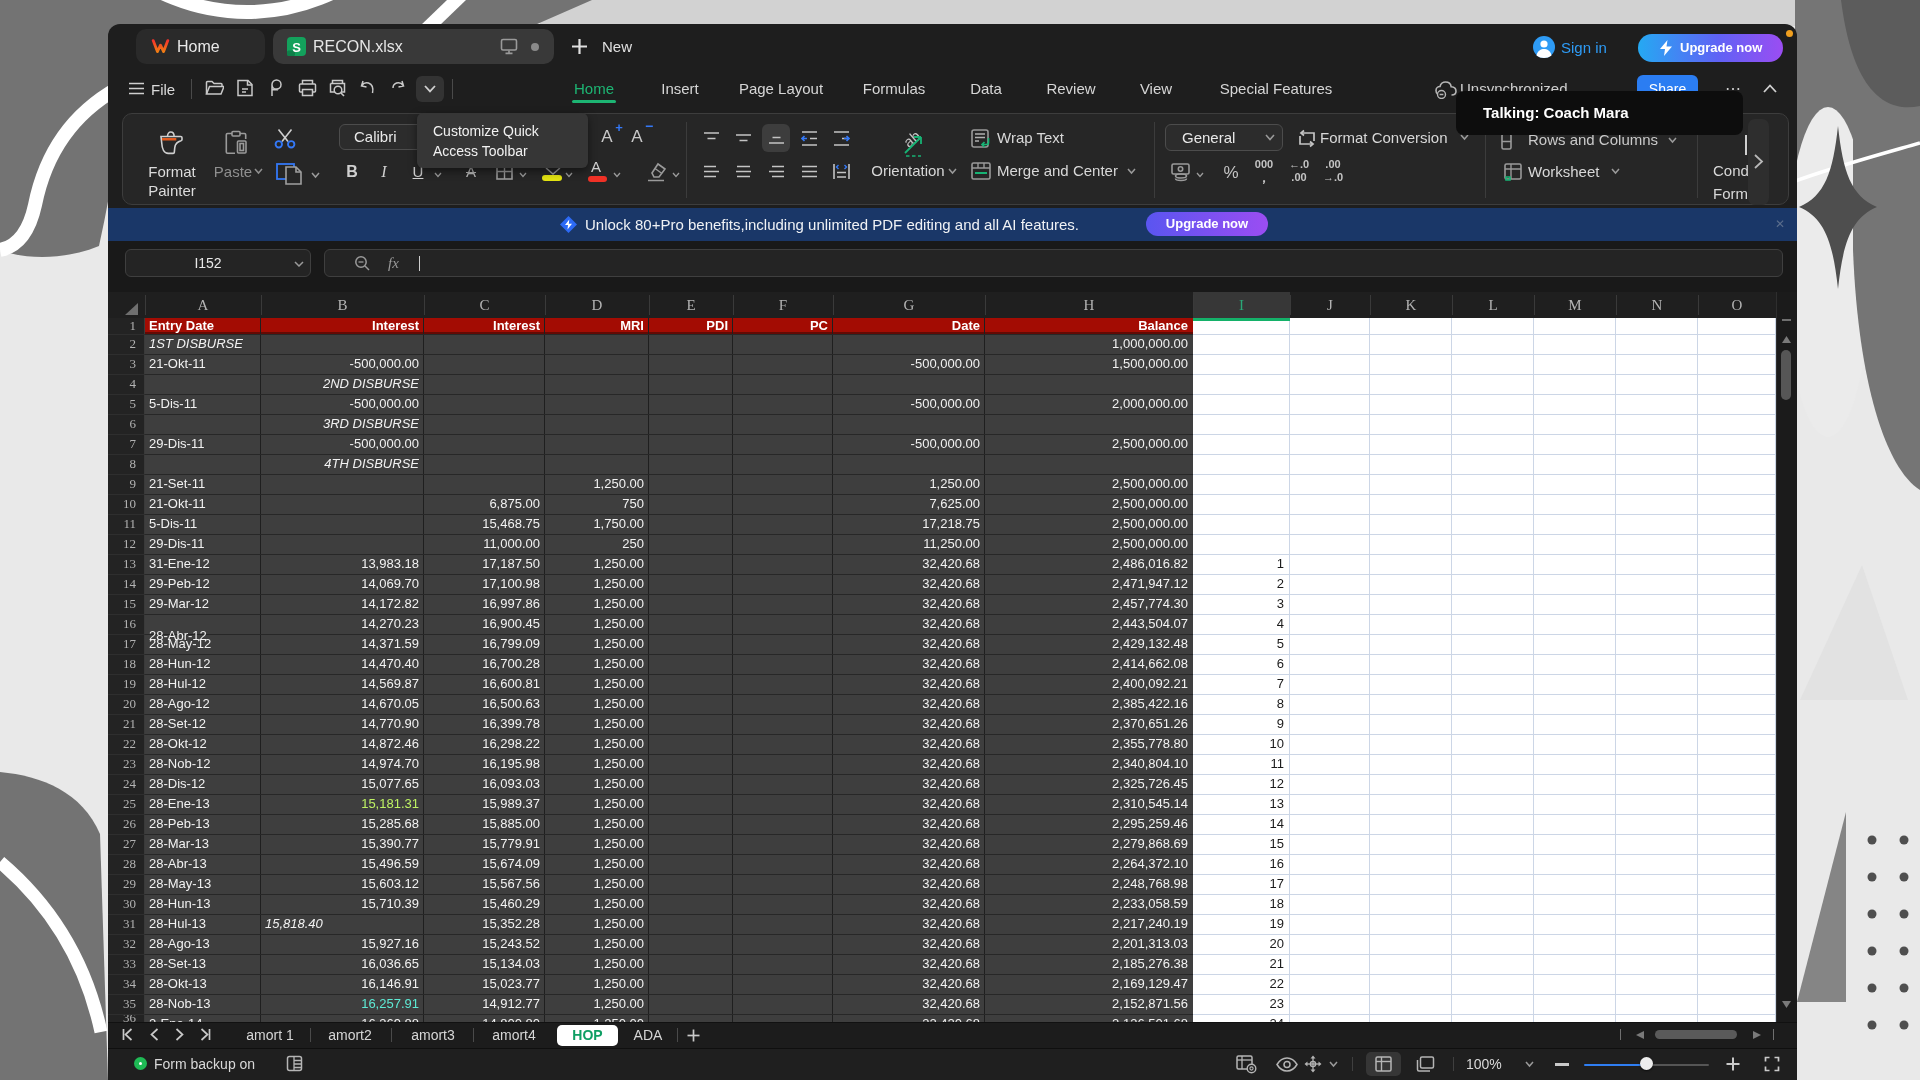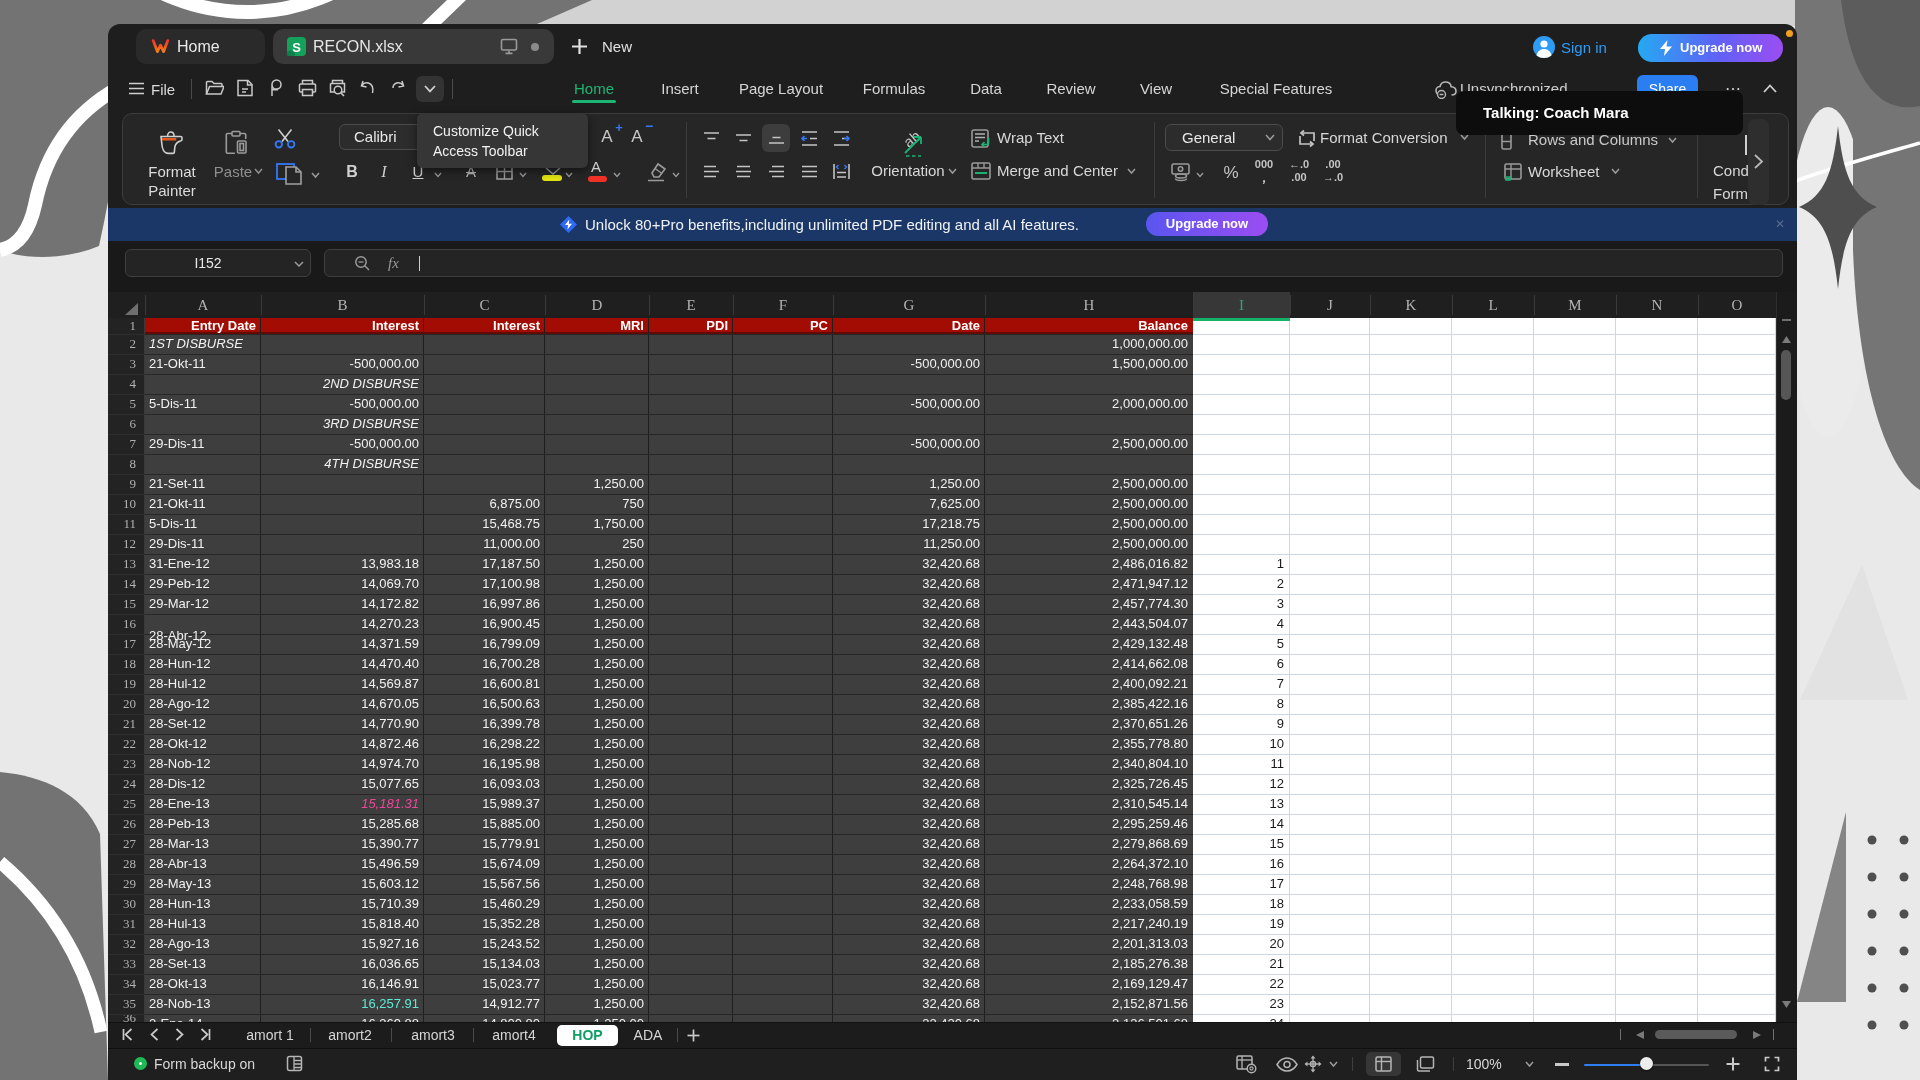--- a/index.html
+++ b/index.html
@@ -595,21 +595,21 @@
       <div style="position:absolute;left:0px;top:516px;width:1048px;height:1px;background:#272727"></div>
       <div style="position:absolute;left:0px;top:536px;width:1048px;height:1px;background:#272727"></div>
       <div style="position:absolute;left:0px;top:556px;width:1048px;height:1px;background:#272727"></div>
       <div style="position:absolute;left:0px;top:576px;width:1048px;height:1px;background:#272727"></div>
       <div style="position:absolute;left:0px;top:596px;width:1048px;height:1px;background:#272727"></div>
       <div style="position:absolute;left:0px;top:616px;width:1048px;height:1px;background:#272727"></div>
       <div style="position:absolute;left:0px;top:636px;width:1048px;height:1px;background:#272727"></div>
       <div style="position:absolute;left:0px;top:656px;width:1048px;height:1px;background:#272727"></div>
       <div style="position:absolute;left:0px;top:676px;width:1048px;height:1px;background:#272727"></div>
       <div style="position:absolute;left:0px;top:696px;width:1048px;height:1px;background:#272727"></div>
-      <div style="position:absolute;left:4px;top:0px;width:107px;height:16px;line-height:16px;font-size:13px;color:#fff;text-align:right;font-weight:700;font-family:Liberation Sans,sans-serif;white-space:nowrap;">Entry Date</div>
+      <div style="position:absolute;left:4px;top:0px;width:107px;height:16px;line-height:16px;font-size:13px;color:#fff;text-align:left;font-weight:700;font-family:Liberation Sans,sans-serif;white-space:nowrap;">Entry Date</div>
       <div style="position:absolute;left:120px;top:0px;width:154px;height:16px;line-height:16px;font-size:13px;color:#fff;text-align:right;font-weight:700;font-family:Liberation Sans,sans-serif;white-space:nowrap;">Interest</div>
       <div style="position:absolute;left:283px;top:0px;width:112px;height:16px;line-height:16px;font-size:13px;color:#fff;text-align:right;font-weight:700;font-family:Liberation Sans,sans-serif;white-space:nowrap;">Interest</div>
       <div style="position:absolute;left:404px;top:0px;width:95px;height:16px;line-height:16px;font-size:13px;color:#fff;text-align:right;font-weight:700;font-family:Liberation Sans,sans-serif;white-space:nowrap;">MRI</div>
       <div style="position:absolute;left:508px;top:0px;width:75px;height:16px;line-height:16px;font-size:13px;color:#fff;text-align:right;font-weight:700;font-family:Liberation Sans,sans-serif;white-space:nowrap;">PDI</div>
       <div style="position:absolute;left:592px;top:0px;width:91px;height:16px;line-height:16px;font-size:13px;color:#fff;text-align:right;font-weight:700;font-family:Liberation Sans,sans-serif;white-space:nowrap;">PC</div>
       <div style="position:absolute;left:692px;top:0px;width:143px;height:16px;line-height:16px;font-size:13px;color:#fff;text-align:right;font-weight:700;font-family:Liberation Sans,sans-serif;white-space:nowrap;">Date</div>
       <div style="position:absolute;left:844px;top:0px;width:199px;height:16px;line-height:16px;font-size:13px;color:#fff;text-align:right;font-weight:700;font-family:Liberation Sans,sans-serif;white-space:nowrap;">Balance</div>
       <div style="position:absolute;left:4px;top:16px;width:107px;height:20px;line-height:20px;font-size:13px;color:#f2f2f2;text-align:left;font-weight:400;font-family:Liberation Sans,sans-serif;white-space:nowrap;font-style:italic;">1ST DISBURSE</div>
       <div style="position:absolute;left:844px;top:16px;width:199px;height:20px;line-height:20px;font-size:13px;color:#f2f2f2;text-align:right;font-weight:400;font-family:Liberation Sans,sans-serif;white-space:nowrap;">1,000,000.00</div>
       <div style="position:absolute;left:4px;top:36px;width:107px;height:20px;line-height:20px;font-size:13px;color:#f2f2f2;text-align:left;font-weight:400;font-family:Liberation Sans,sans-serif;white-space:nowrap;">21-Okt-11</div>
@@ -712,21 +712,21 @@
       <div style="position:absolute;left:404px;top:436px;width:95px;height:20px;line-height:20px;font-size:13px;color:#f2f2f2;text-align:right;font-weight:400;font-family:Liberation Sans,sans-serif;white-space:nowrap;">1,250.00</div>
       <div style="position:absolute;left:692px;top:436px;width:143px;height:20px;line-height:20px;font-size:13px;color:#f2f2f2;text-align:right;font-weight:400;font-family:Liberation Sans,sans-serif;white-space:nowrap;">32,420.68</div>
       <div style="position:absolute;left:844px;top:436px;width:199px;height:20px;line-height:20px;font-size:13px;color:#f2f2f2;text-align:right;font-weight:400;font-family:Liberation Sans,sans-serif;white-space:nowrap;">2,340,804.10</div>
       <div style="position:absolute;left:4px;top:456px;width:107px;height:20px;line-height:20px;font-size:13px;color:#f2f2f2;text-align:left;font-weight:400;font-family:Liberation Sans,sans-serif;white-space:nowrap;">28-Dis-12</div>
       <div style="position:absolute;left:120px;top:456px;width:154px;height:20px;line-height:20px;font-size:13px;color:#f2f2f2;text-align:right;font-weight:400;font-family:Liberation Sans,sans-serif;white-space:nowrap;">15,077.65</div>
       <div style="position:absolute;left:283px;top:456px;width:112px;height:20px;line-height:20px;font-size:13px;color:#f2f2f2;text-align:right;font-weight:400;font-family:Liberation Sans,sans-serif;white-space:nowrap;">16,093.03</div>
       <div style="position:absolute;left:404px;top:456px;width:95px;height:20px;line-height:20px;font-size:13px;color:#f2f2f2;text-align:right;font-weight:400;font-family:Liberation Sans,sans-serif;white-space:nowrap;">1,250.00</div>
       <div style="position:absolute;left:692px;top:456px;width:143px;height:20px;line-height:20px;font-size:13px;color:#f2f2f2;text-align:right;font-weight:400;font-family:Liberation Sans,sans-serif;white-space:nowrap;">32,420.68</div>
       <div style="position:absolute;left:844px;top:456px;width:199px;height:20px;line-height:20px;font-size:13px;color:#f2f2f2;text-align:right;font-weight:400;font-family:Liberation Sans,sans-serif;white-space:nowrap;">2,325,726.45</div>
       <div style="position:absolute;left:4px;top:476px;width:107px;height:20px;line-height:20px;font-size:13px;color:#f2f2f2;text-align:left;font-weight:400;font-family:Liberation Sans,sans-serif;white-space:nowrap;">28-Ene-13</div>
-      <div style="position:absolute;left:120px;top:476px;width:154px;height:20px;line-height:20px;font-size:13px;color:#ec4899;text-align:right;font-weight:400;font-family:Liberation Sans,sans-serif;white-space:nowrap;font-style:italic;">15,181.31</div>
+      <div style="position:absolute;left:120px;top:476px;width:154px;height:20px;line-height:20px;font-size:13px;color:#bef264;text-align:right;font-weight:400;font-family:Liberation Sans,sans-serif;white-space:nowrap;">15,181.31</div>
       <div style="position:absolute;left:283px;top:476px;width:112px;height:20px;line-height:20px;font-size:13px;color:#f2f2f2;text-align:right;font-weight:400;font-family:Liberation Sans,sans-serif;white-space:nowrap;">15,989.37</div>
       <div style="position:absolute;left:404px;top:476px;width:95px;height:20px;line-height:20px;font-size:13px;color:#f2f2f2;text-align:right;font-weight:400;font-family:Liberation Sans,sans-serif;white-space:nowrap;">1,250.00</div>
       <div style="position:absolute;left:692px;top:476px;width:143px;height:20px;line-height:20px;font-size:13px;color:#f2f2f2;text-align:right;font-weight:400;font-family:Liberation Sans,sans-serif;white-space:nowrap;">32,420.68</div>
       <div style="position:absolute;left:844px;top:476px;width:199px;height:20px;line-height:20px;font-size:13px;color:#f2f2f2;text-align:right;font-weight:400;font-family:Liberation Sans,sans-serif;white-space:nowrap;">2,310,545.14</div>
       <div style="position:absolute;left:4px;top:496px;width:107px;height:20px;line-height:20px;font-size:13px;color:#f2f2f2;text-align:left;font-weight:400;font-family:Liberation Sans,sans-serif;white-space:nowrap;">28-Peb-13</div>
       <div style="position:absolute;left:120px;top:496px;width:154px;height:20px;line-height:20px;font-size:13px;color:#f2f2f2;text-align:right;font-weight:400;font-family:Liberation Sans,sans-serif;white-space:nowrap;">15,285.68</div>
       <div style="position:absolute;left:283px;top:496px;width:112px;height:20px;line-height:20px;font-size:13px;color:#f2f2f2;text-align:right;font-weight:400;font-family:Liberation Sans,sans-serif;white-space:nowrap;">15,885.00</div>
       <div style="position:absolute;left:404px;top:496px;width:95px;height:20px;line-height:20px;font-size:13px;color:#f2f2f2;text-align:right;font-weight:400;font-family:Liberation Sans,sans-serif;white-space:nowrap;">1,250.00</div>
       <div style="position:absolute;left:692px;top:496px;width:143px;height:20px;line-height:20px;font-size:13px;color:#f2f2f2;text-align:right;font-weight:400;font-family:Liberation Sans,sans-serif;white-space:nowrap;">32,420.68</div>
       <div style="position:absolute;left:844px;top:496px;width:199px;height:20px;line-height:20px;font-size:13px;color:#f2f2f2;text-align:right;font-weight:400;font-family:Liberation Sans,sans-serif;white-space:nowrap;">2,295,259.46</div>
@@ -748,21 +748,21 @@
       <div style="position:absolute;left:404px;top:556px;width:95px;height:20px;line-height:20px;font-size:13px;color:#f2f2f2;text-align:right;font-weight:400;font-family:Liberation Sans,sans-serif;white-space:nowrap;">1,250.00</div>
       <div style="position:absolute;left:692px;top:556px;width:143px;height:20px;line-height:20px;font-size:13px;color:#f2f2f2;text-align:right;font-weight:400;font-family:Liberation Sans,sans-serif;white-space:nowrap;">32,420.68</div>
       <div style="position:absolute;left:844px;top:556px;width:199px;height:20px;line-height:20px;font-size:13px;color:#f2f2f2;text-align:right;font-weight:400;font-family:Liberation Sans,sans-serif;white-space:nowrap;">2,248,768.98</div>
       <div style="position:absolute;left:4px;top:576px;width:107px;height:20px;line-height:20px;font-size:13px;color:#f2f2f2;text-align:left;font-weight:400;font-family:Liberation Sans,sans-serif;white-space:nowrap;">28-Hun-13</div>
       <div style="position:absolute;left:120px;top:576px;width:154px;height:20px;line-height:20px;font-size:13px;color:#f2f2f2;text-align:right;font-weight:400;font-family:Liberation Sans,sans-serif;white-space:nowrap;">15,710.39</div>
       <div style="position:absolute;left:283px;top:576px;width:112px;height:20px;line-height:20px;font-size:13px;color:#f2f2f2;text-align:right;font-weight:400;font-family:Liberation Sans,sans-serif;white-space:nowrap;">15,460.29</div>
       <div style="position:absolute;left:404px;top:576px;width:95px;height:20px;line-height:20px;font-size:13px;color:#f2f2f2;text-align:right;font-weight:400;font-family:Liberation Sans,sans-serif;white-space:nowrap;">1,250.00</div>
       <div style="position:absolute;left:692px;top:576px;width:143px;height:20px;line-height:20px;font-size:13px;color:#f2f2f2;text-align:right;font-weight:400;font-family:Liberation Sans,sans-serif;white-space:nowrap;">32,420.68</div>
       <div style="position:absolute;left:844px;top:576px;width:199px;height:20px;line-height:20px;font-size:13px;color:#f2f2f2;text-align:right;font-weight:400;font-family:Liberation Sans,sans-serif;white-space:nowrap;">2,233,058.59</div>
       <div style="position:absolute;left:4px;top:596px;width:107px;height:20px;line-height:20px;font-size:13px;color:#f2f2f2;text-align:left;font-weight:400;font-family:Liberation Sans,sans-serif;white-space:nowrap;">28-Hul-13</div>
-      <div style="position:absolute;left:120px;top:596px;width:154px;height:20px;line-height:20px;font-size:13px;color:#f2f2f2;text-align:right;font-weight:400;font-family:Liberation Sans,sans-serif;white-space:nowrap;">15,818.40</div>
+      <div style="position:absolute;left:120px;top:596px;width:154px;height:20px;line-height:20px;font-size:13px;color:#f2f2f2;text-align:left;font-weight:400;font-family:Liberation Sans,sans-serif;white-space:nowrap;font-style:italic;">15,818.40</div>
       <div style="position:absolute;left:283px;top:596px;width:112px;height:20px;line-height:20px;font-size:13px;color:#f2f2f2;text-align:right;font-weight:400;font-family:Liberation Sans,sans-serif;white-space:nowrap;">15,352.28</div>
       <div style="position:absolute;left:404px;top:596px;width:95px;height:20px;line-height:20px;font-size:13px;color:#f2f2f2;text-align:right;font-weight:400;font-family:Liberation Sans,sans-serif;white-space:nowrap;">1,250.00</div>
       <div style="position:absolute;left:692px;top:596px;width:143px;height:20px;line-height:20px;font-size:13px;color:#f2f2f2;text-align:right;font-weight:400;font-family:Liberation Sans,sans-serif;white-space:nowrap;">32,420.68</div>
       <div style="position:absolute;left:844px;top:596px;width:199px;height:20px;line-height:20px;font-size:13px;color:#f2f2f2;text-align:right;font-weight:400;font-family:Liberation Sans,sans-serif;white-space:nowrap;">2,217,240.19</div>
       <div style="position:absolute;left:4px;top:616px;width:107px;height:20px;line-height:20px;font-size:13px;color:#f2f2f2;text-align:left;font-weight:400;font-family:Liberation Sans,sans-serif;white-space:nowrap;">28-Ago-13</div>
       <div style="position:absolute;left:120px;top:616px;width:154px;height:20px;line-height:20px;font-size:13px;color:#f2f2f2;text-align:right;font-weight:400;font-family:Liberation Sans,sans-serif;white-space:nowrap;">15,927.16</div>
       <div style="position:absolute;left:283px;top:616px;width:112px;height:20px;line-height:20px;font-size:13px;color:#f2f2f2;text-align:right;font-weight:400;font-family:Liberation Sans,sans-serif;white-space:nowrap;">15,243.52</div>
       <div style="position:absolute;left:404px;top:616px;width:95px;height:20px;line-height:20px;font-size:13px;color:#f2f2f2;text-align:right;font-weight:400;font-family:Liberation Sans,sans-serif;white-space:nowrap;">1,250.00</div>
       <div style="position:absolute;left:692px;top:616px;width:143px;height:20px;line-height:20px;font-size:13px;color:#f2f2f2;text-align:right;font-weight:400;font-family:Liberation Sans,sans-serif;white-space:nowrap;">32,420.68</div>
       <div style="position:absolute;left:844px;top:616px;width:199px;height:20px;line-height:20px;font-size:13px;color:#f2f2f2;text-align:right;font-weight:400;font-family:Liberation Sans,sans-serif;white-space:nowrap;">2,201,313.03</div>

